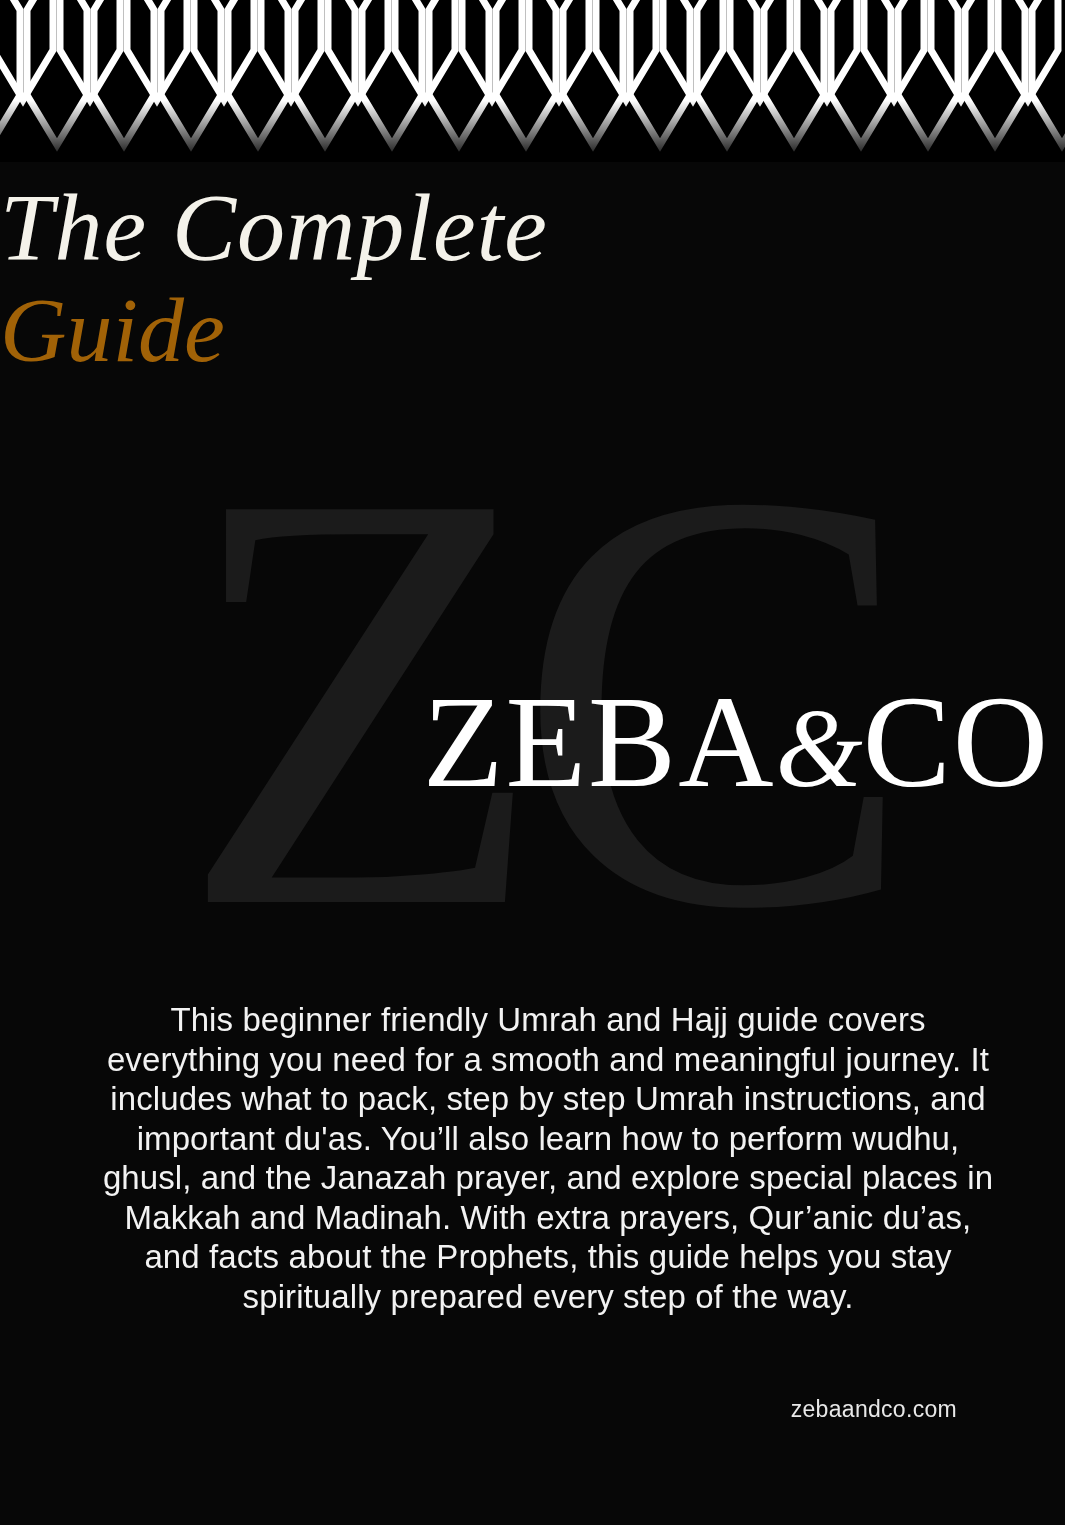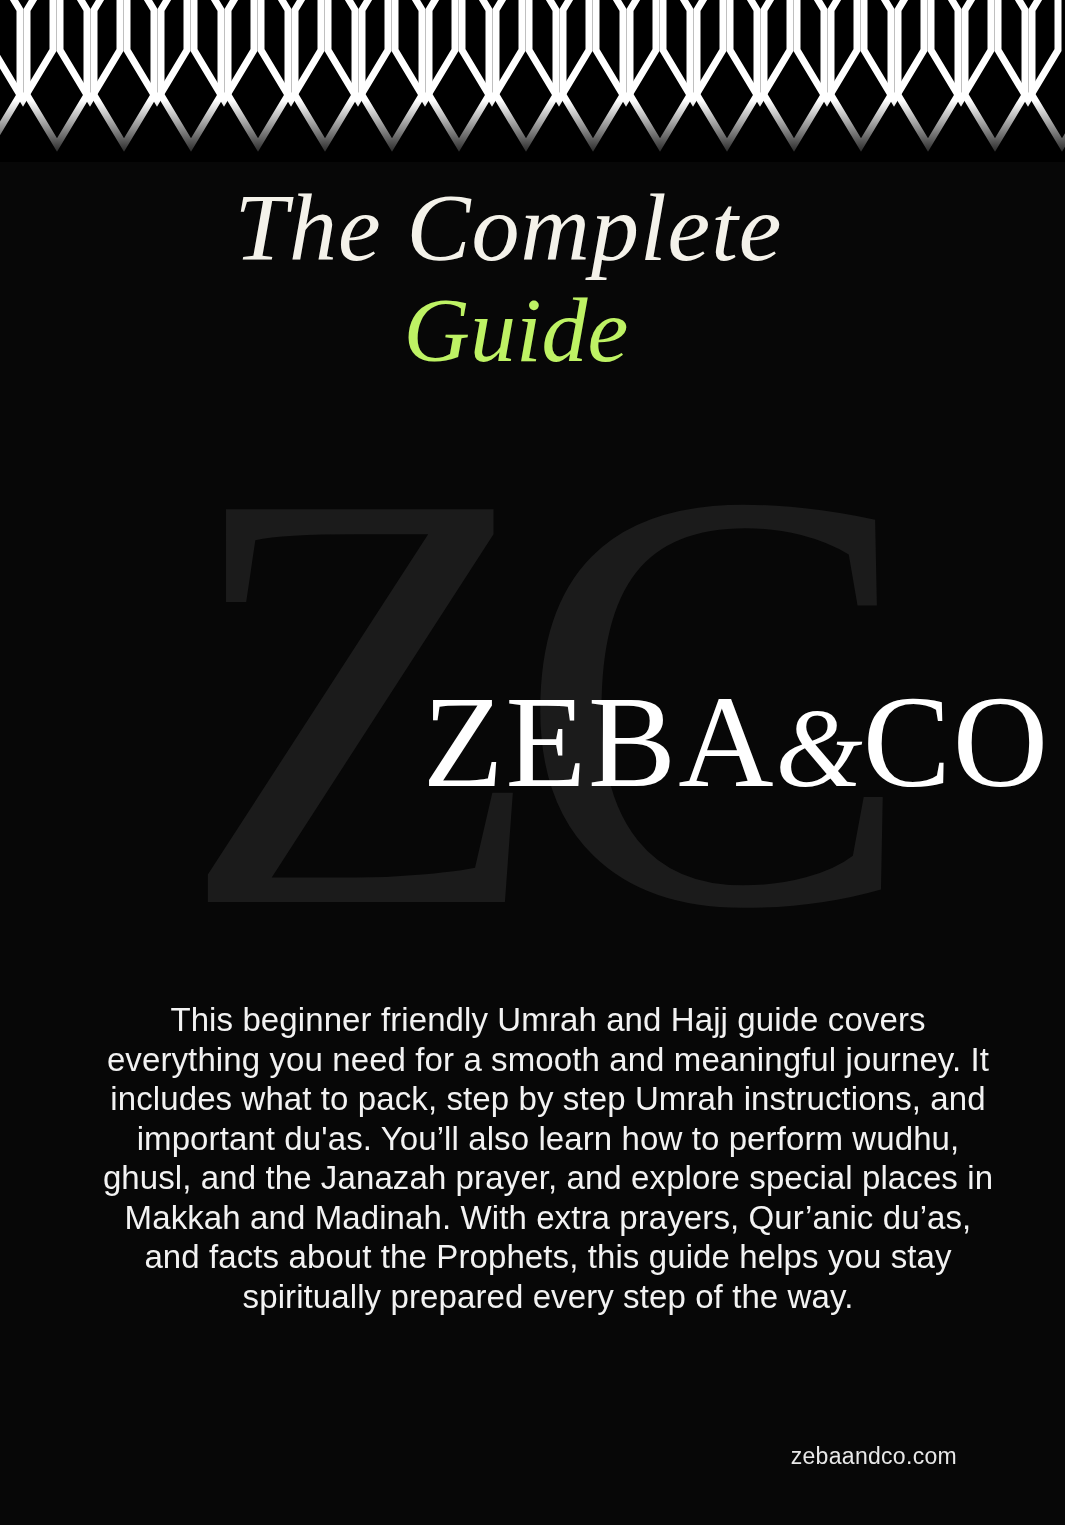--- a/index.html
+++ b/index.html
@@ -53,21 +53,21 @@
     user-select: none;
     pointer-events: none;
   }
 
   
   .title-block {
     position: absolute;
     top: 176px;
     left: 0;
     width: 1017px;
-    text-align: center;
+    text-align: left;
   }
   .title-line1 {
     font-family: "Liberation Serif", serif;
     font-style: italic;
     font-weight: 400;
     font-size: 96px;
     line-height: 104px;
     letter-spacing: 1px;
     color: #f4f2ea;
   }
@@ -79,23 +79,22 @@
     letter-spacing: -1px;
     color: #f2f0e6;
     margin-top: -4px;
   }
   .title-line3 {
     font-family: "Liberation Serif", serif;
     font-style: italic;
     font-weight: 400;
     font-size: 92px;
     line-height: 96px;
-    color: #bef264;
+    color: #a16207;
     margin-top: 2px;
-    margin-left: 15px;
   }
 
   
   .brand {
     position: absolute;
     top: 672px;
     left: 8px;
     width: 1042px;
     text-align: right;
     font-family: "Liberation Serif", serif;
@@ -130,21 +129,20 @@
 
   
   .website {
     position: absolute;
     top: 1396px;
     right: 108px;
     font-family: "Liberation Sans", sans-serif;
     font-size: 23px;
     color: #e8e8e8;
     letter-spacing: 0.3px;
-    margin-top: 47px;
   }
 </style>
 </head>
 <body>
 
 <div class="page">
 
   <div class="top-border">
     <svg width="1065" height="162" viewBox="0 0 1065 162" xmlns="http://www.w3.org/2000/svg">
       <rect x="0" y="0" width="1065" height="162" fill="#000000"></rect>

